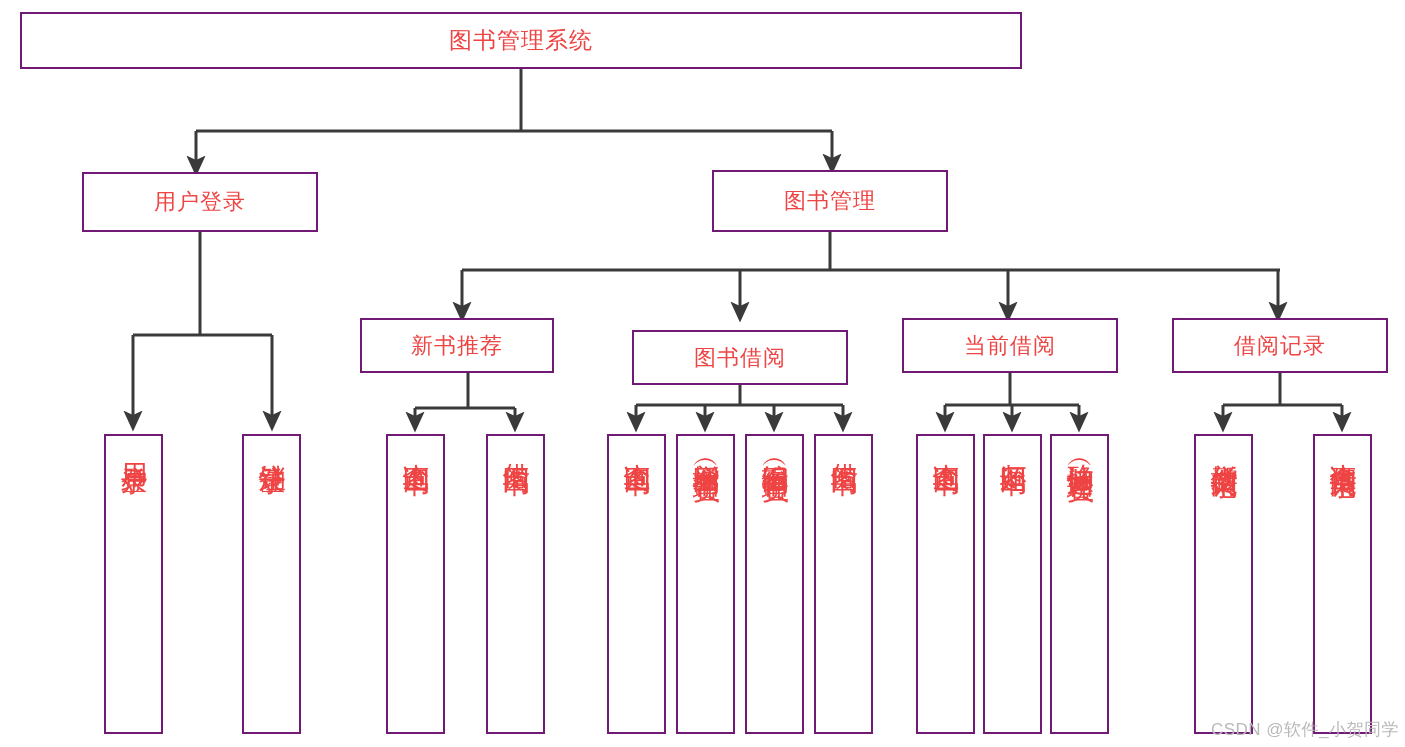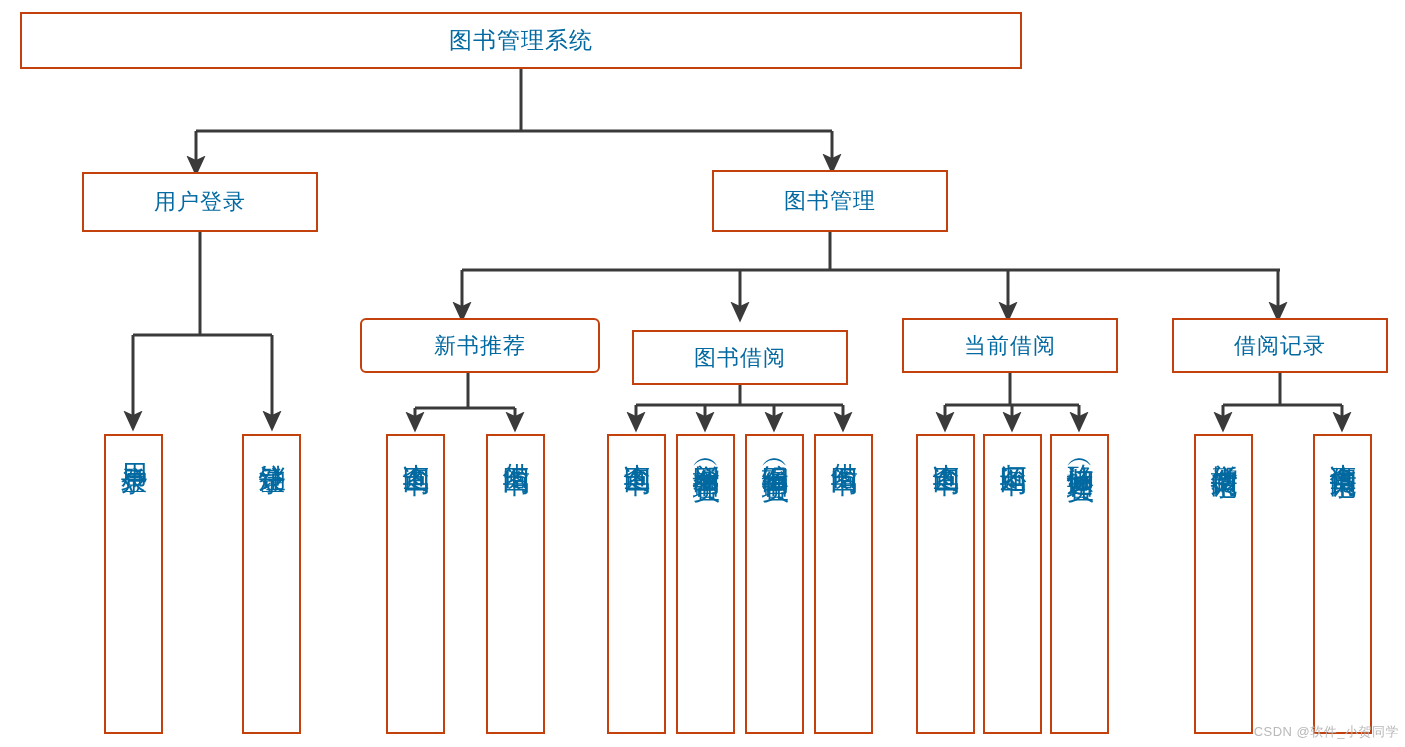--- a/index.html
+++ b/index.html
@@ -9,25 +9,25 @@
     font-family:"Liberation Sans","DejaVu Sans",sans-serif;
     overflow:hidden;
   }
   #stage{position:relative;width:1405px;height:747px;}
   svg#wires{position:absolute;left:0;top:0;width:1405px;height:747px;}
 
   .node{
     position:absolute;
     box-sizing:border-box;
     background:#ffffff;
-    border:2px solid #c2410c;
+    border:2px solid #701a75;
     display:flex;
     align-items:center;
     justify-content:center;
-    color:#0369a1;
+    color:#ef4444;
   }
   .node .lbl{
     display:block;
     text-align:center;
     line-height:1.18;
     white-space:nowrap;
   }
   .node.h .lbl{
     font-size:23px;
     letter-spacing:1px;
@@ -47,21 +47,21 @@
     font-size:27px;
     line-height:1.02;
     letter-spacing:2px;
     white-space:nowrap;
   }
 
   #watermark{
     position:absolute;
     right:6px;
     bottom:6px;
-    font-size:13px;
+    font-size:17px;
     color:#b9b9b9;
     letter-spacing:.5px;
     white-space:nowrap;
     pointer-events:none;
   }
 </style>
 </head>
 <body>
 
 <div id="stage">
@@ -122,21 +122,21 @@
     <span class="lbl">图书管理系统</span>
   </div>
 
   <div class="node lvl2 h" style="left:82px;top:172px;width:236px;height:60px;">
     <span class="lbl">用户登录</span>
   </div>
   <div class="node lvl2 h" style="left:712px;top:170px;width:236px;height:62px;align-items:center;">
     <span class="lbl">图书管理</span>
   </div>
 
-  <div class="node lvl2 h" style="left:360px;top:318px;width:240px;height:55px;border-radius:6px;">
+  <div class="node lvl2 h" style="left:360px;top:318px;width:194px;height:55px;">
     <span class="lbl">新书推荐</span>
   </div>
   <div class="node lvl2 h" style="left:632px;top:318px;width:216px;height:55px;margin-top:12px;">
     <span class="lbl">图书借阅</span>
   </div>
   <div class="node lvl2 h" style="left:1172px;top:318px;width:216px;height:55px;">
     <span class="lbl">借阅记录</span>
   </div>
   <div class="node lvl2 h" style="left:902px;top:318px;width:216px;height:55px;">
     <span class="lbl">当前借阅</span>

